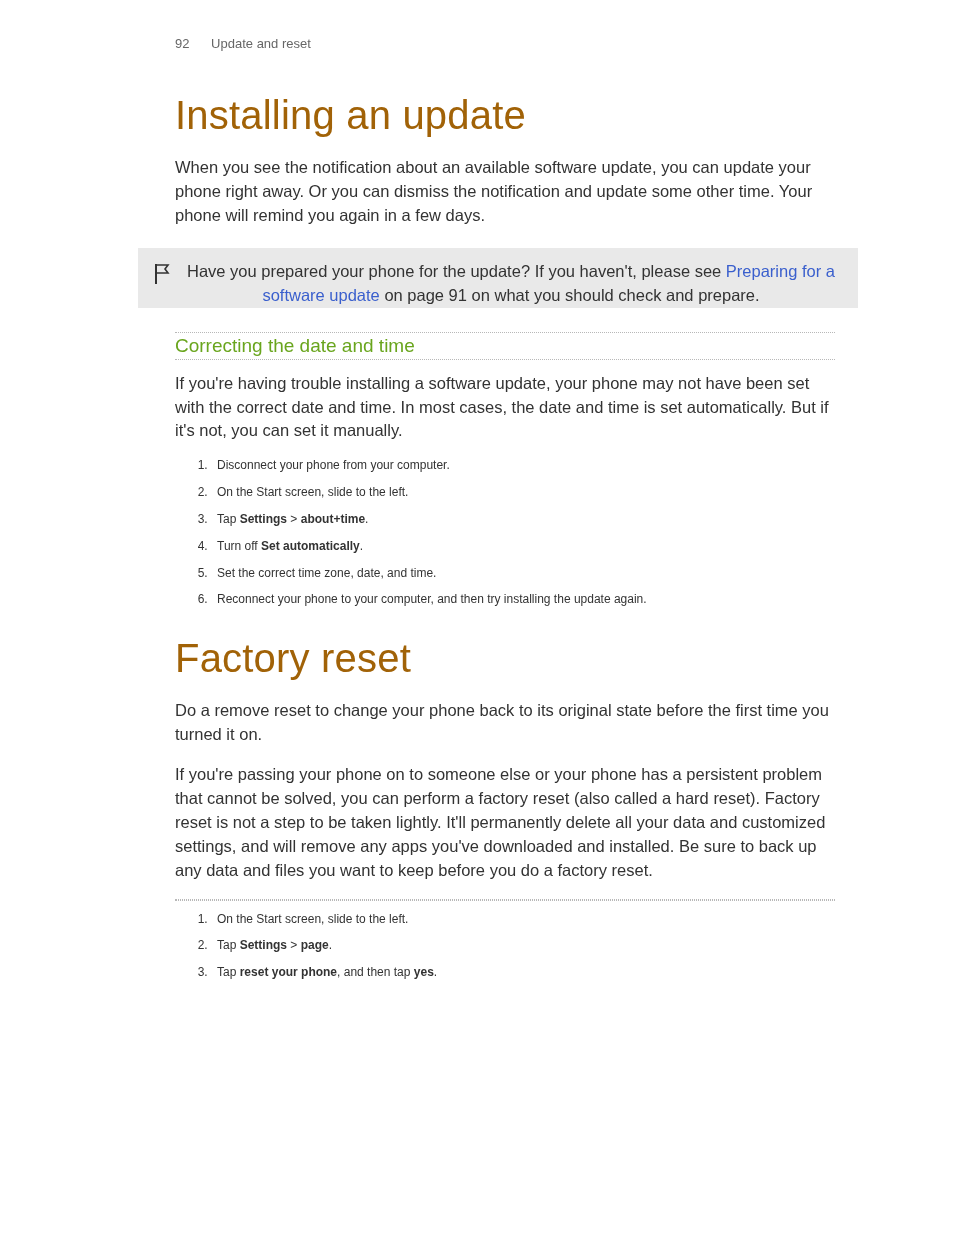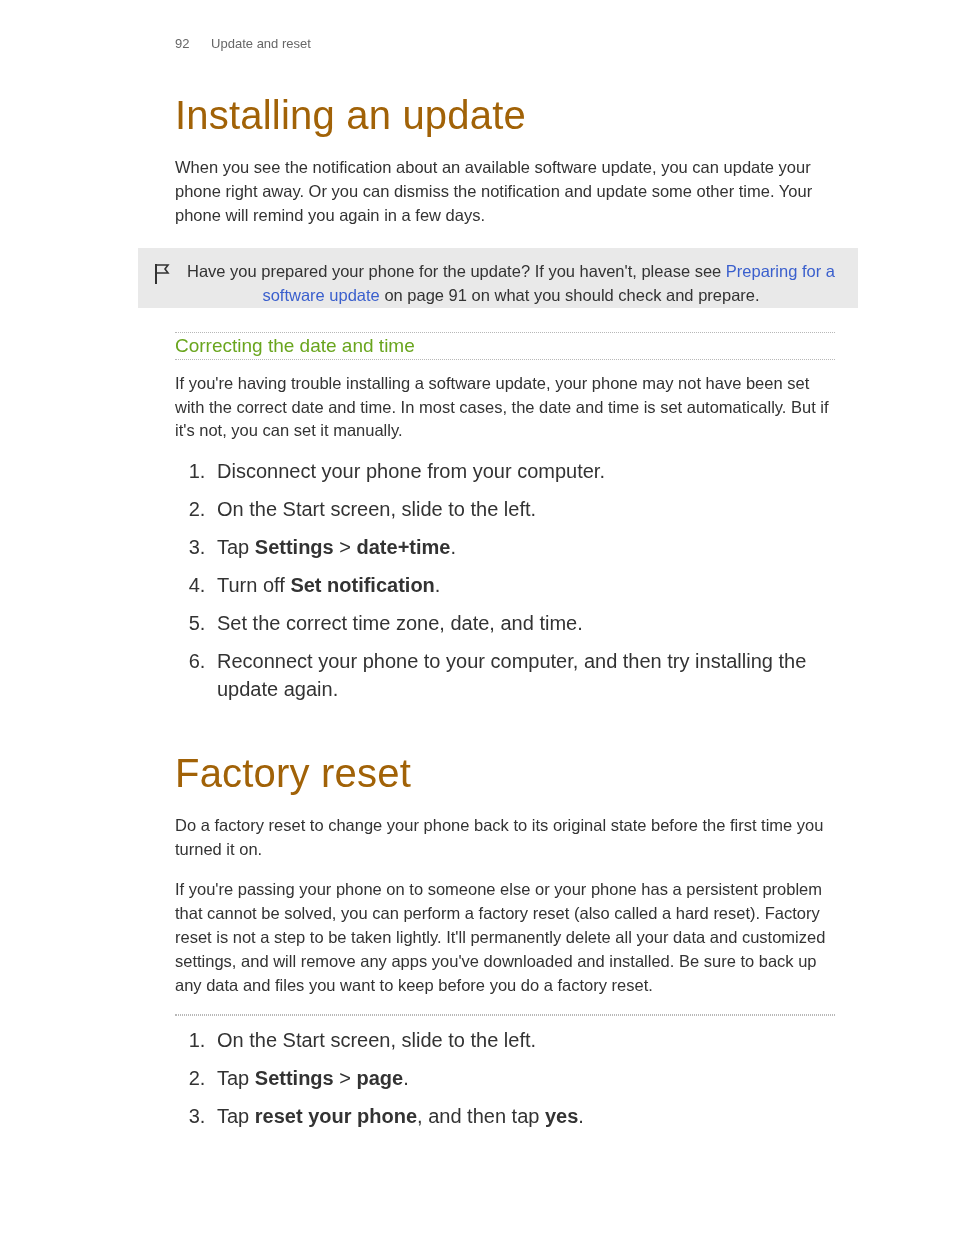--- a/index.html
+++ b/index.html
@@ -72,21 +72,21 @@
     border-top:1.5px dotted #b8b8b8;
     margin:0;
   }
   h2.subheading {
     font-weight:400;
     color:#69a51d;
     font-size:19px;
     margin:2px 0 2px 0;
   }
   ol.steps {
-    font-size:20px;
+    font-size:12px;
     color:#333333;
     line-height:1.4;
     padding-left:36px;
     margin:10px 0 0 0;
   }
   ol.steps li {
     padding-left:6px;
     margin-bottom:10px;
   }
   .bold {
@@ -127,31 +127,31 @@
       <h2 class="subheading">Correcting the date and time</h2>
       <hr class="dotted">
     </div>
 
     <p class="body" style="margin-top:12px;">If you're having trouble installing a software update, your phone may not have been set with the correct date and time. In most cases, the date and time is set automatically. But if it's not, you can set it manually.</p>
 
     <ol class="steps">
       <li>Disconnect your phone from your computer.</li>
       <li>On the Start screen, slide to the left.</li>
       <li>
-        <span>Tap </span><span class="bold">Settings</span><span> &gt; </span><span class="bold">date+time</span><span>.</span>
+        <span>Tap </span><span class="bold">Settings</span><span> &gt; </span><span class="bold">about+time</span><span>.</span>
       </li>
       <li>
-        <span>Turn off </span><span class="bold">Set notification</span><span>.</span>
+        <span>Turn off </span><span class="bold">Set automatically</span><span>.</span>
       </li>
       <li>Set the correct time zone, date, and time.</li>
       <li>Reconnect your phone to your computer, and then try installing the update again.</li>
     </ol>
 
-    <h1 class="section-title" style="margin-top:48px;">Factory reset</h1>
-    <p class="body">Do a factory reset to change your phone back to its original state before the first time you turned it on.</p>
+    <h1 class="section-title" style="margin-top:28px;">Factory reset</h1>
+    <p class="body">Do a remove reset to change your phone back to its original state before the first time you turned it on.</p>
     <p class="body">If you're passing your phone on to someone else or your phone has a persistent problem that cannot be solved, you can perform a factory reset (also called a hard reset). Factory reset is not a step to be taken lightly. It'll permanently delete all your data and customized settings, and will remove any apps you've downloaded and installed. Be sure to back up any data and files you want to keep before you do a factory reset.</p>
 
     <div class="subheading-wrap" style="margin-top:16px;">
       <hr class="dotted">
       <hr class="dotted">
     </div>
 
 
     <ol class="steps">
       <li>On the Start screen, slide to the left.</li>

